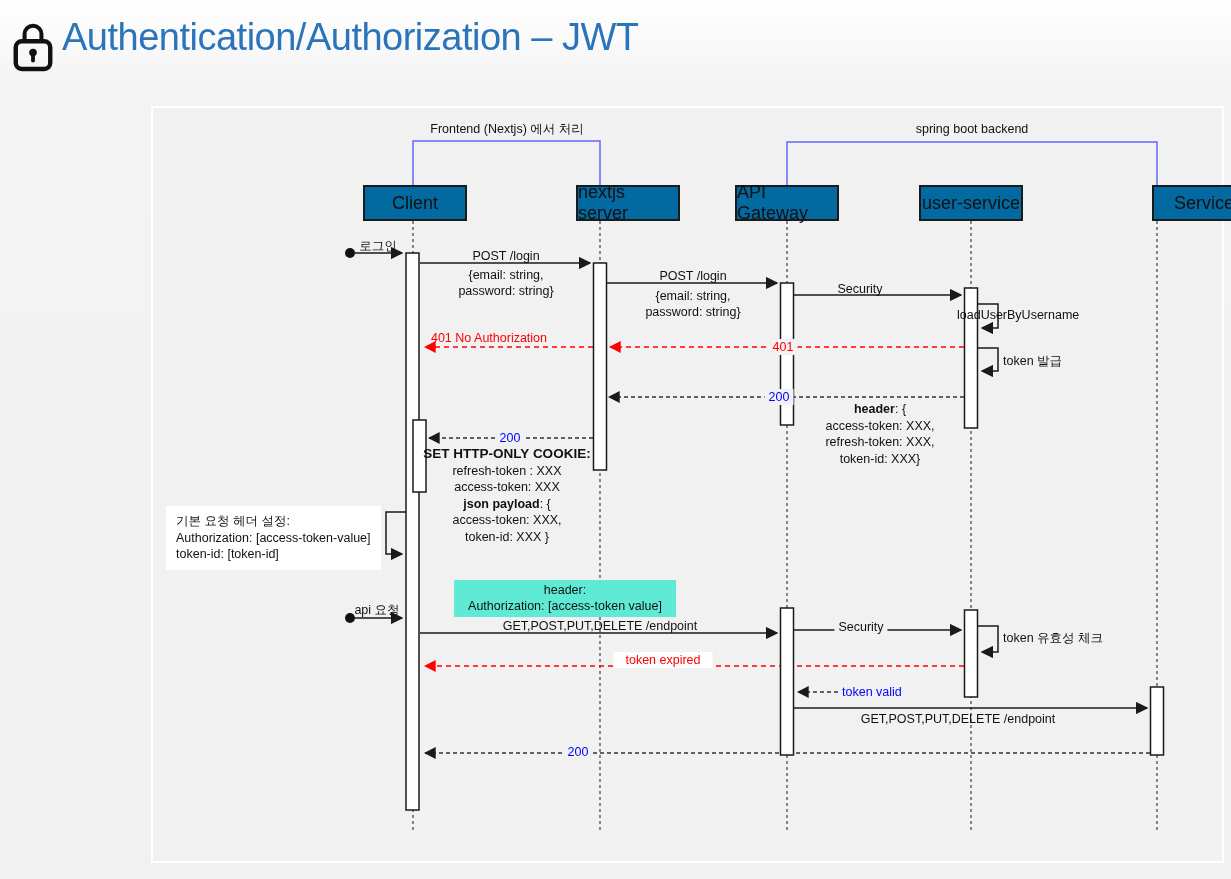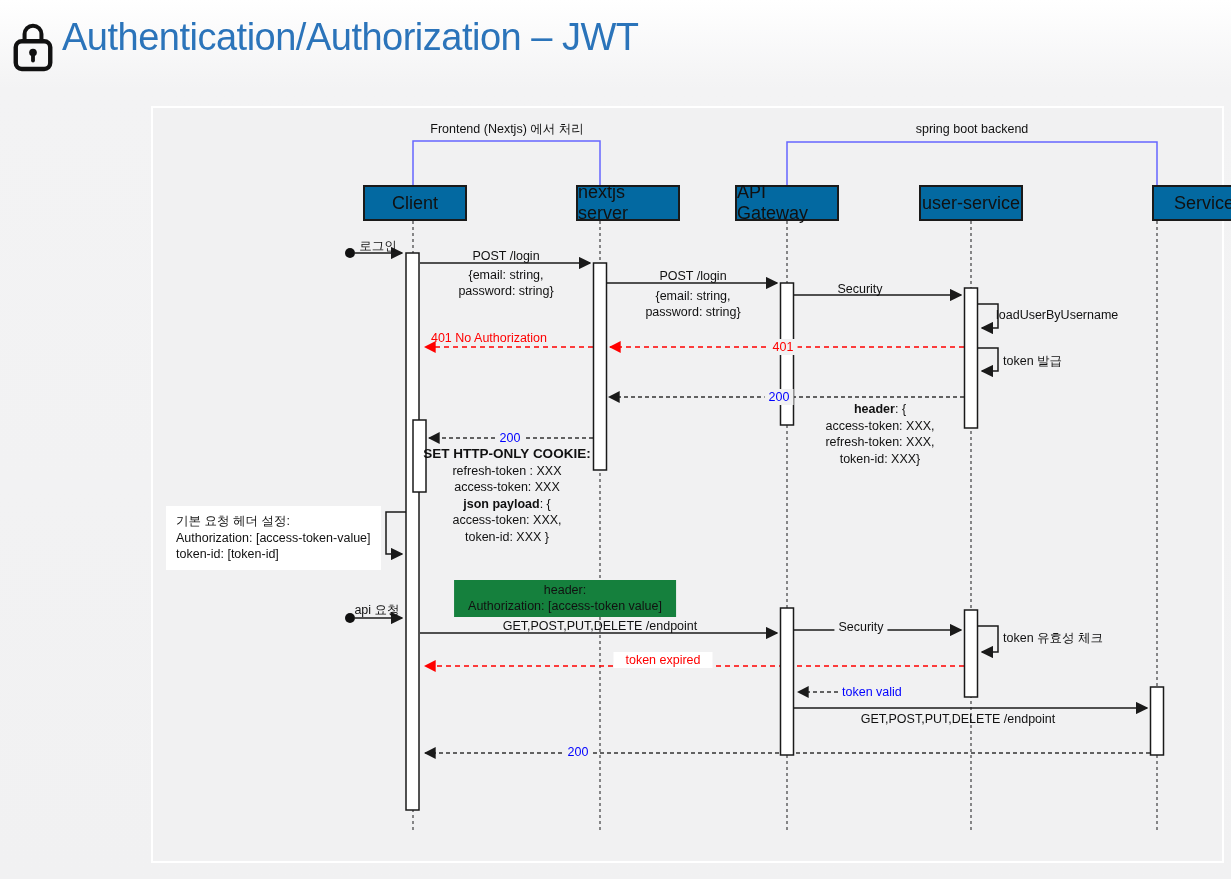--- a/index.html
+++ b/index.html
@@ -47,21 +47,21 @@
   .blue{color:var(--success,#0000ff);}
   .bgp{background:#f1f1f2;padding:0 4px;text-align:right;}
   .bgw{background:#ffffff;padding:0 12px;}
   .b{font-weight:bold;}
   .blk{font-size:12.5px;line-height:16.5px;}
   .notebox{
     position:absolute;background:#ffffff;color:#111;
     font-size:12.5px;line-height:16.5px;padding:7px 10px;text-align:left;
   }
   .hdrbox{
-    position:absolute;background:#15803d;color:#111;
+    position:absolute;background:#5eead4;color:#111;
     font-size:12.5px;line-height:15.5px;padding:3px 14px;text-align:center;
     transform:translateX(-50%);white-space:nowrap;
   }
 </style>
 </head>
 <body>
 
 <svg class="lock" width="46" height="54" viewBox="0 0 24 28">
   <path d="M7.6 12 V7.8 A4.4 4.4 0 0 1 16.4 7.8 V12" fill="none" stroke="#111" stroke-width="2.1"></path>
   <rect x="3" y="11.5" width="18" height="14.5" rx="3.2" fill="none" stroke="#111" stroke-width="2.3"></rect>
@@ -162,21 +162,21 @@
 <div class="lbl ctr" style="left:506px;top:267px;">
   <div>{email: string,</div>
   <div>password: string}</div>
 </div>
 <div class="lbl ctr" style="left:693px;top:268px;">POST /login</div>
 <div class="lbl ctr" style="left:693px;top:288px;">
   <div>{email: string,</div>
   <div>password: string}</div>
 </div>
 <div class="lbl ctr" style="left:860px;top:281px;">Security</div>
-<div class="lbl" style="left:988px;top:307px;padding-left:8px;">loadUserByUsername</div>
+<div class="lbl" style="left:949px;top:307px;padding-left:8px;">loadUserByUsername</div>
 <div class="lbl ctr red" style="left:489px;top:330px;">401 No Authorization</div>
 <div class="lbl ctr red bgp" style="left:783px;top:339px;">401</div>
 <div class="lbl" style="left:1003px;top:353px;">token 발급</div>
 <div class="lbl ctr blue bgp" style="left:779px;top:389px;">200</div>
 
 <div class="lbl ctr blk" style="left:880px;top:401px;">
   <div><span class="b">header</span><span>: {</span></div>
   <div>access-token: XXX,</div>
   <div>refresh-token: XXX,</div>
   <div>token-id: XXX}</div>

